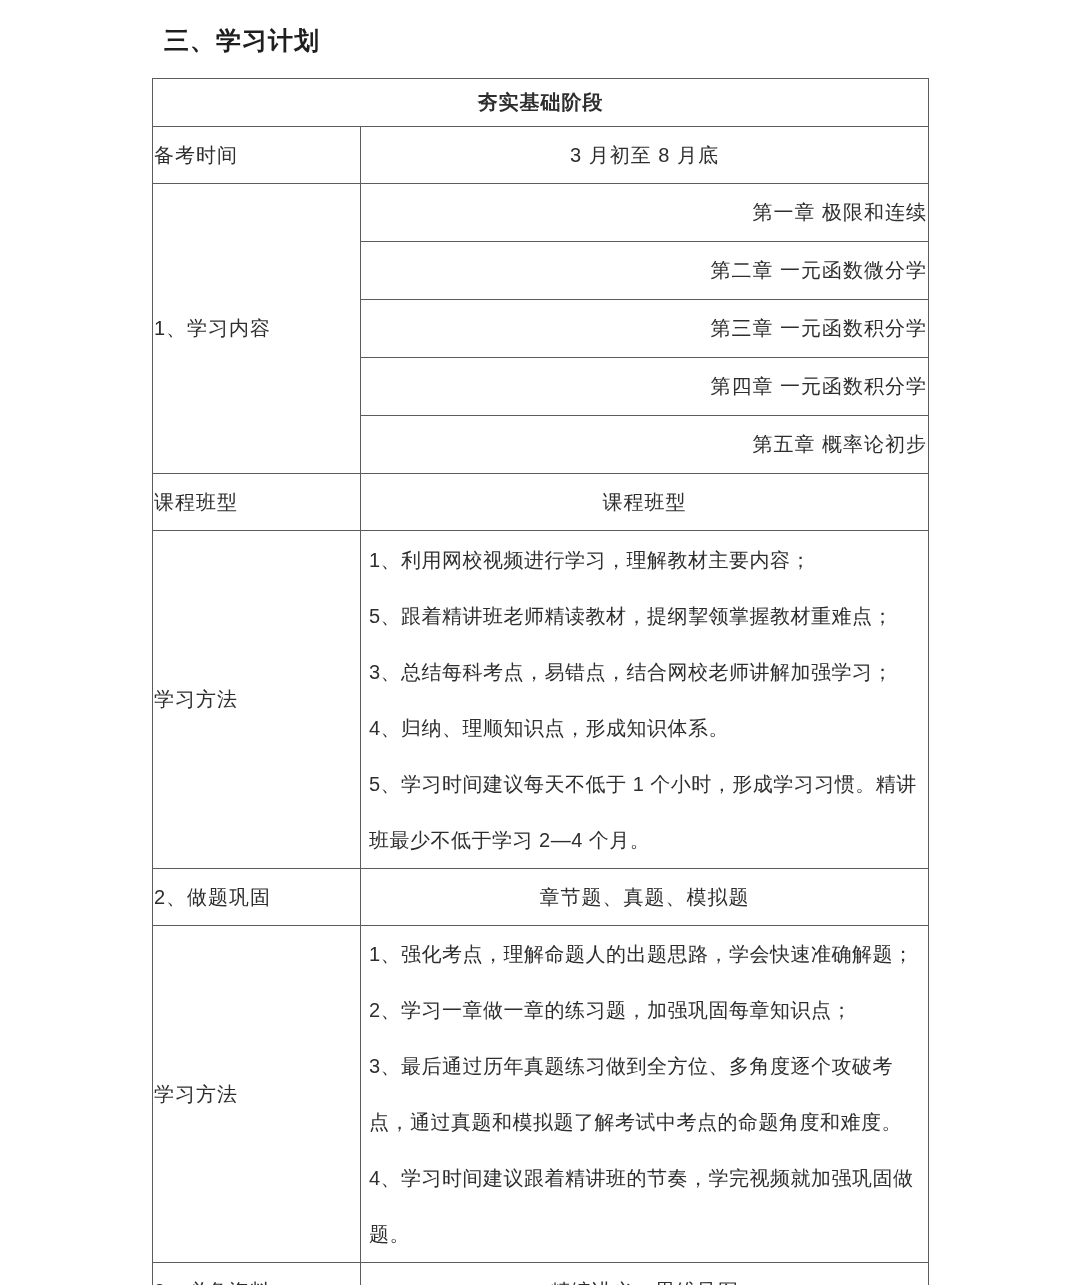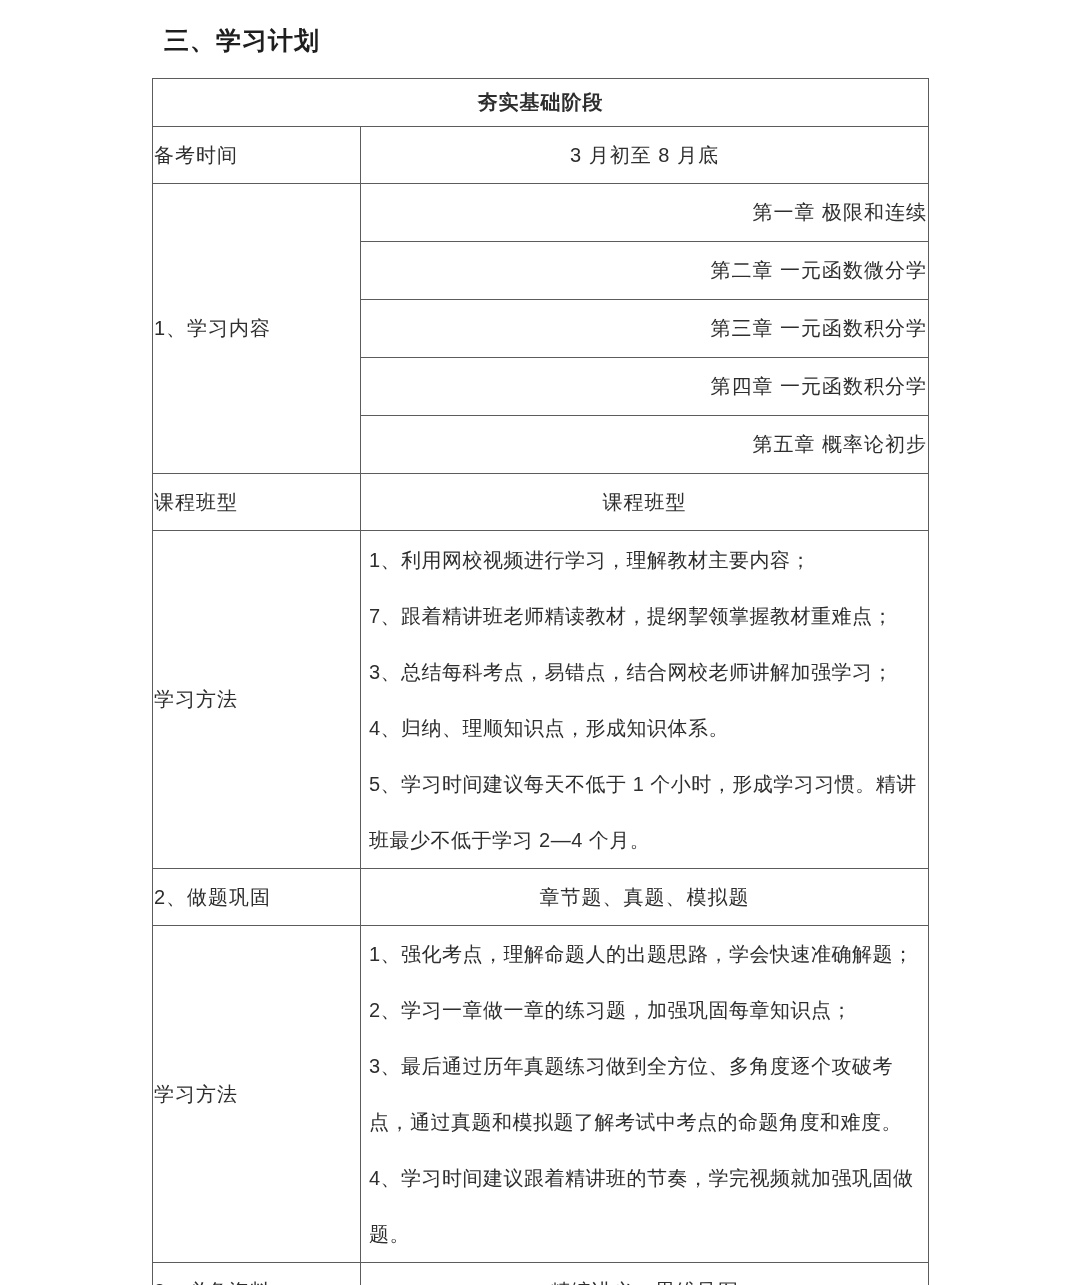--- a/index.html
+++ b/index.html
@@ -128,21 +128,21 @@
 
     <tr class="h57">
       <td class="lbl">课程班型</td>
       <td class="val">课程班型</td>
     </tr>
 
     <tr class="h338">
       <td class="lbl">学习方法</td>
       <td class="methods">
         <div class="m-item">1、利用网校视频进行学习，理解教材主要内容；</div>
-        <div class="m-item">7、跟着精讲班老师精读教材，提纲挈领掌握教材重难点；</div>
+        <div class="m-item">5、跟着精讲班老师精读教材，提纲挈领掌握教材重难点；</div>
         <div class="m-item">3、总结每科考点，易错点，结合网校老师讲解加强学习；</div>
         <div class="m-item">4、归纳、理顺知识点，形成知识体系。</div>
         <div class="m-item">5、学习时间建议每天不低于 1 个小时，形成学习习惯。精讲班最少不低于学习 2—4 个月。</div>
       </td>
     </tr>
 
     <tr class="h57">
       <td class="lbl">2、做题巩固</td>
       <td class="val">章节题、真题、模拟题</td>
     </tr>

